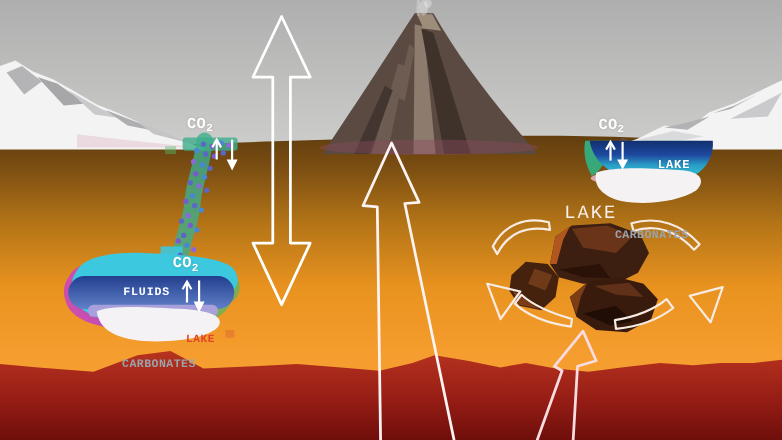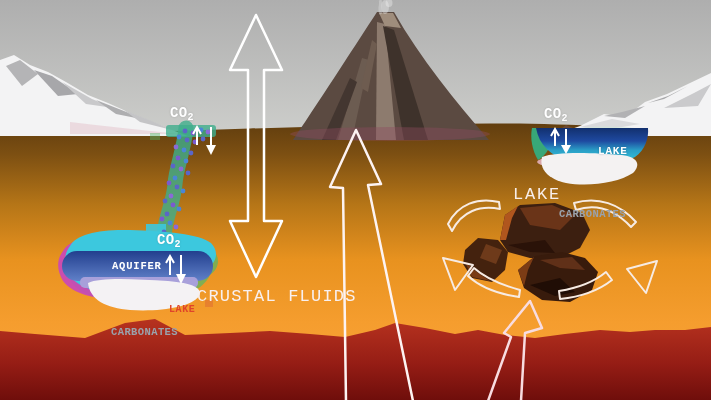--- a/index.html
+++ b/index.html
@@ -203,26 +203,25 @@
         <polygon points="561,145 571,145 566,154" fill="#ffffff" stroke="none"></polygon>
   </g>
 </svg>
 
 <div class="lbl co2" style="left:170px;top:106px;"><span>CO</span><sub>2</sub></div>
 
 <div class="lbl co2" style="left:157px;top:233px;"><span>CO</span><sub>2</sub></div>
 
 <div class="lbl co2" style="left:544px;top:107px;"><span>CO</span><sub>2</sub></div>
 
-<div class="lbl aquifer" style="left:112px;top:261px;">AQUIFER</div>
+<div class="lbl aquifer" style="left:112px;top:261px;">FLUIDS</div>
 
 <div class="lbl carb" style="left:111px;top:282px;">CARBONATES</div>
 
 <div class="lbl lakeL" style="left:169px;top:305px;">LAKE</div>
 
-<div class="lbl crustal" style="left:197px;top:288px;">CRUSTAL FLUIDS</div>
 
 <div class="lbl lakeR" style="left:598px;top:146px;">LAKE</div>
 
 <div class="lbl carb" style="left:559px;top:164px;">CARBONATES</div>
 
 <div class="lbl rocks" style="left:513px;top:186px;">LAKE</div>
 </div>
 
 </body></html>

